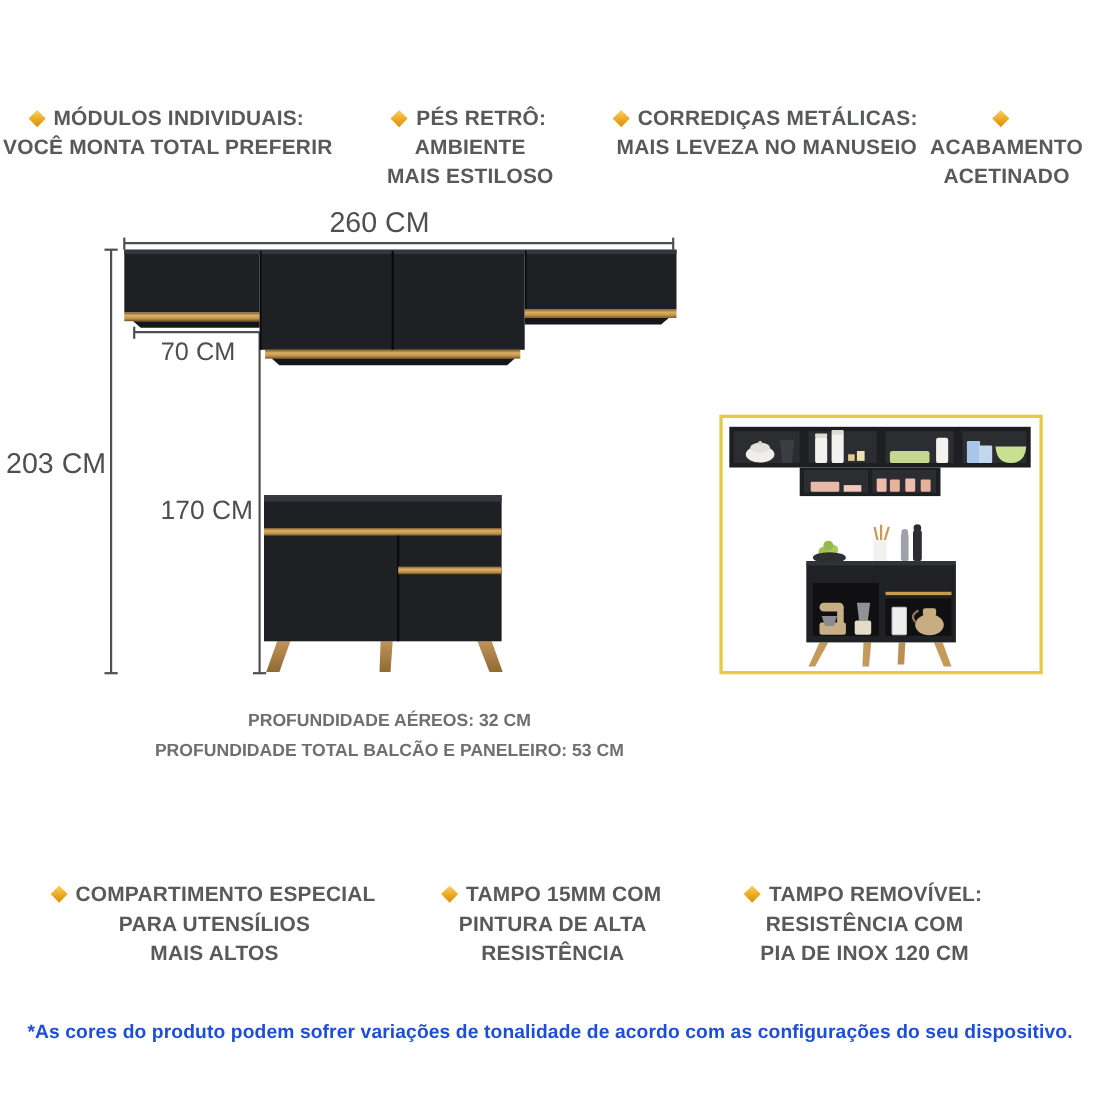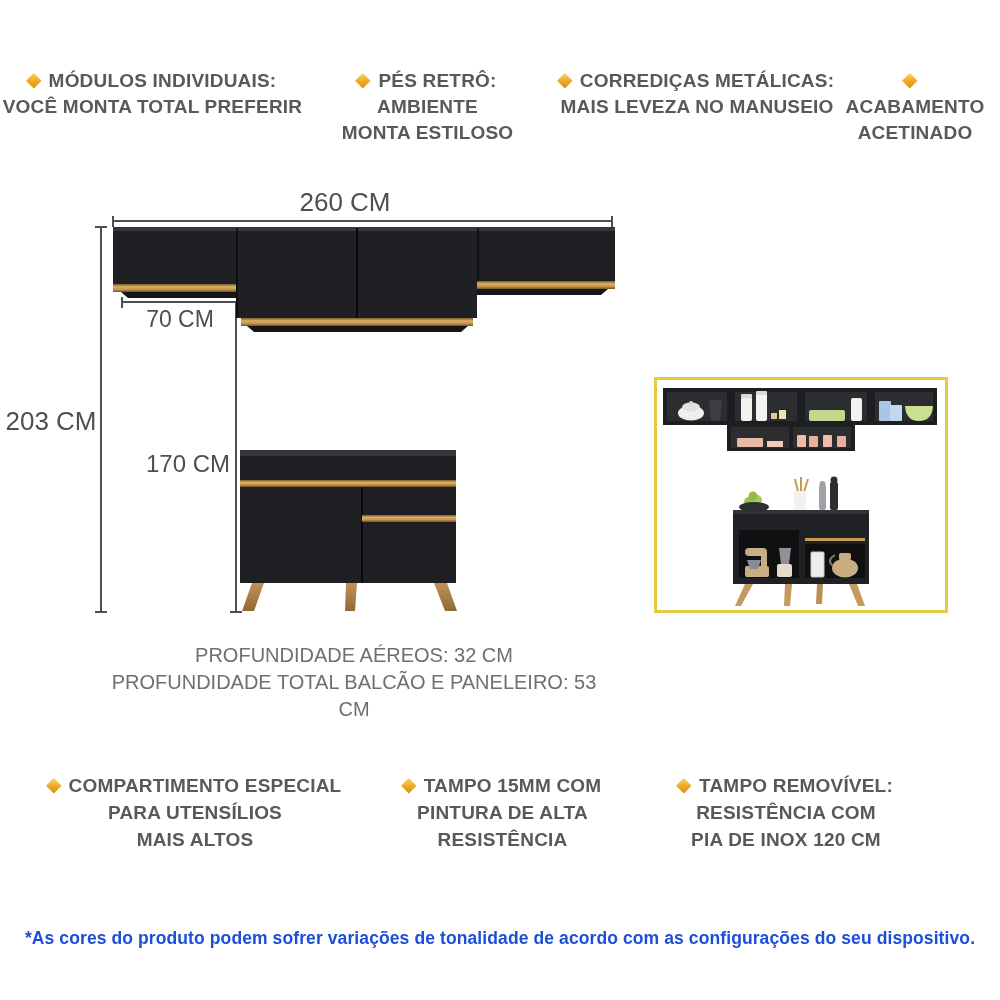--- a/index.html
+++ b/index.html
@@ -3,31 +3,31 @@
 <meta charset="utf-8">
 <style>
   html,body{margin:0;padding:0;background:#ffffff;}
   .canvas{
     position:relative;width:1000px;height:1000px;background:#ffffff;overflow:hidden;
     font-family:"Liberation Sans","DejaVu Sans",sans-serif;
   }
   
   .feature{
     position:absolute;text-align:center;color:#58595b;font-weight:bold;
-    font-size:19px;line-height:26px;letter-spacing:.2px;
+    font-size:19px;line-height:26px;letter-spacing:.2px;margin-top:28px;
   }
   .diamond{
     display:inline-block;width:11px;height:11px;margin-right:9px;
     background:linear-gradient(135deg,#f8d468 0%,#eda922 55%,#d88f12 100%);
     transform:rotate(45deg) translate(-1px,0);
   }
   
   .depth-notes{
     position:absolute;left:104px;top:642px;width:500px;text-align:center;
-    color:#6e6f72;font-size:20px;line-height:27px;font-weight:400;
+    color:#6e6f72;font-size:16px;line-height:27px;font-weight:700;
   }
   
   .footnote{
     position:absolute;left:0;top:928px;width:1000px;text-align:center;
     color:#1d4ed8;font-size:17.5px;font-weight:bold;letter-spacing:.1px;
   }
   
   .diagram{position:absolute;left:0;top:180px;width:700px;height:460px;text-align:right;}
   .diagram svg text{font-family:"Liberation Sans","DejaVu Sans",sans-serif;fill:#4e4f51;}
   
@@ -40,21 +40,21 @@
 <body>
 
 <div class="canvas">
 
   <div class="feature" style="left:0px;top:68px;width:305px">
     <div><span class="diamond"></span><span>MÓDULOS INDIVIDUAIS:</span></div>
     <div>VOCÊ MONTA TOTAL PREFERIR</div>
   </div>
   <div class="feature" style="left:310px;top:68px;width:235px">
     <div><span class="diamond"></span><span>PÉS RETRÔ: AMBIENTE</span></div>
-    <div>MONTA ESTILOSO</div>
+    <div>MAIS ESTILOSO</div>
   </div>
   <div class="feature" style="left:553px;top:68px;width:288px">
     <div><span class="diamond"></span><span>CORREDIÇAS METÁLICAS:</span></div>
     <div>MAIS LEVEZA NO MANUSEIO</div>
   </div>
   <div class="feature" style="left:836px;top:68px;width:158px">
     <div><span class="diamond"></span><span>ACABAMENTO</span></div>
     <div>ACETINADO</div>
   </div>
 

